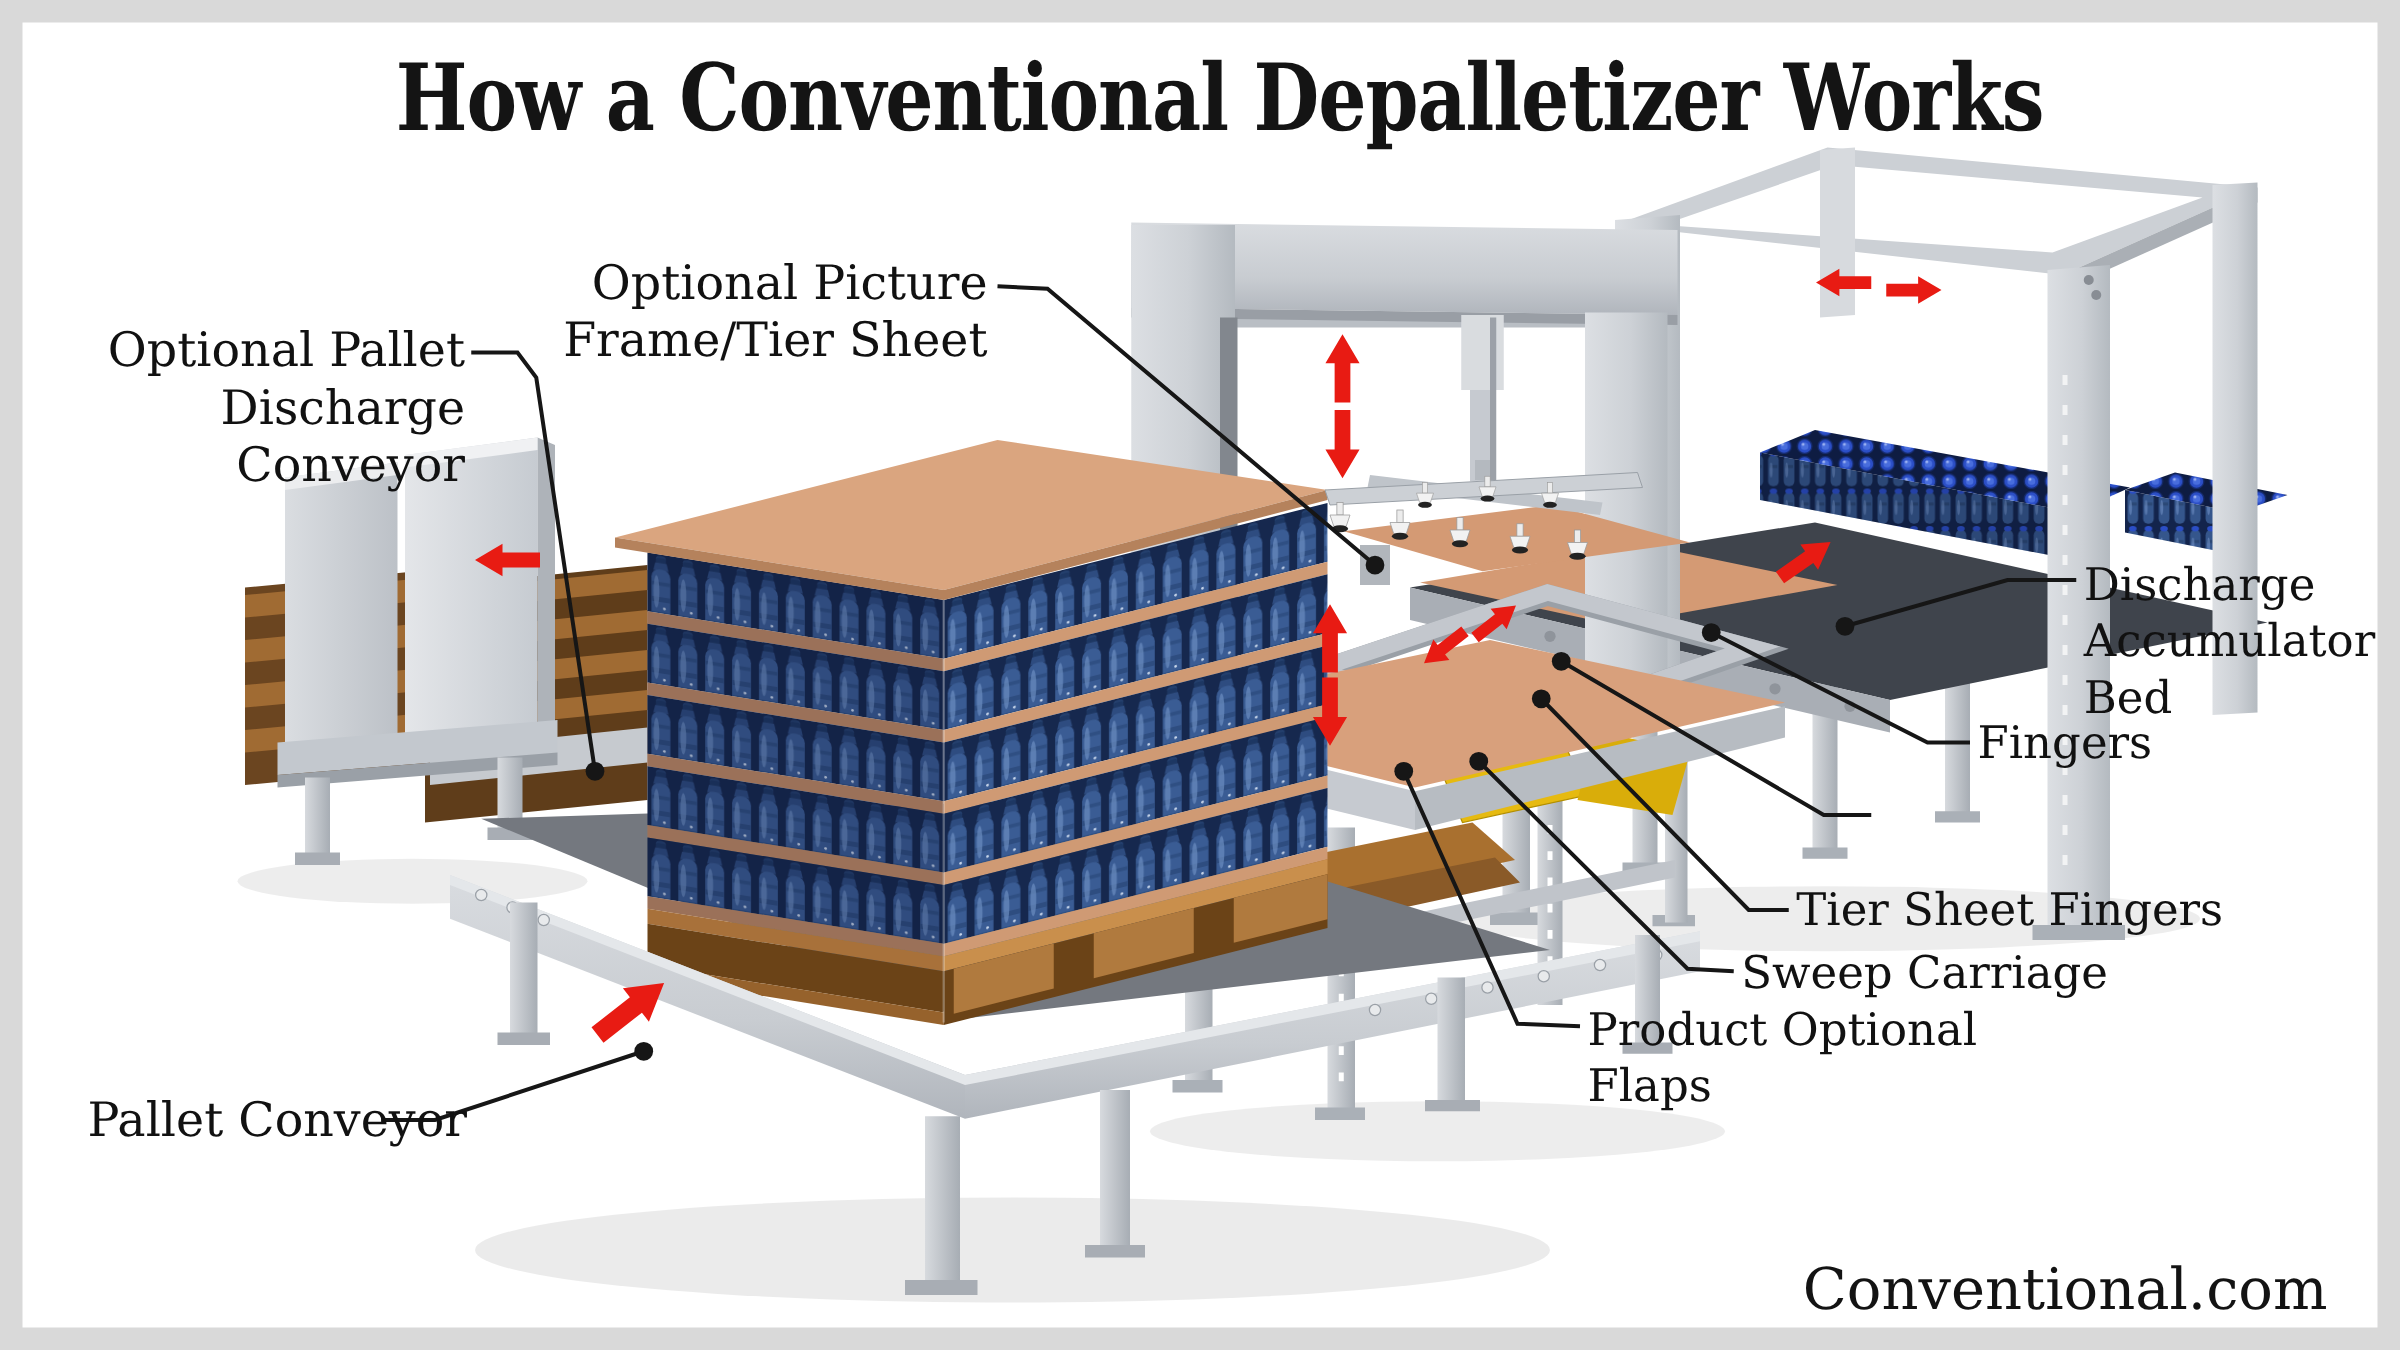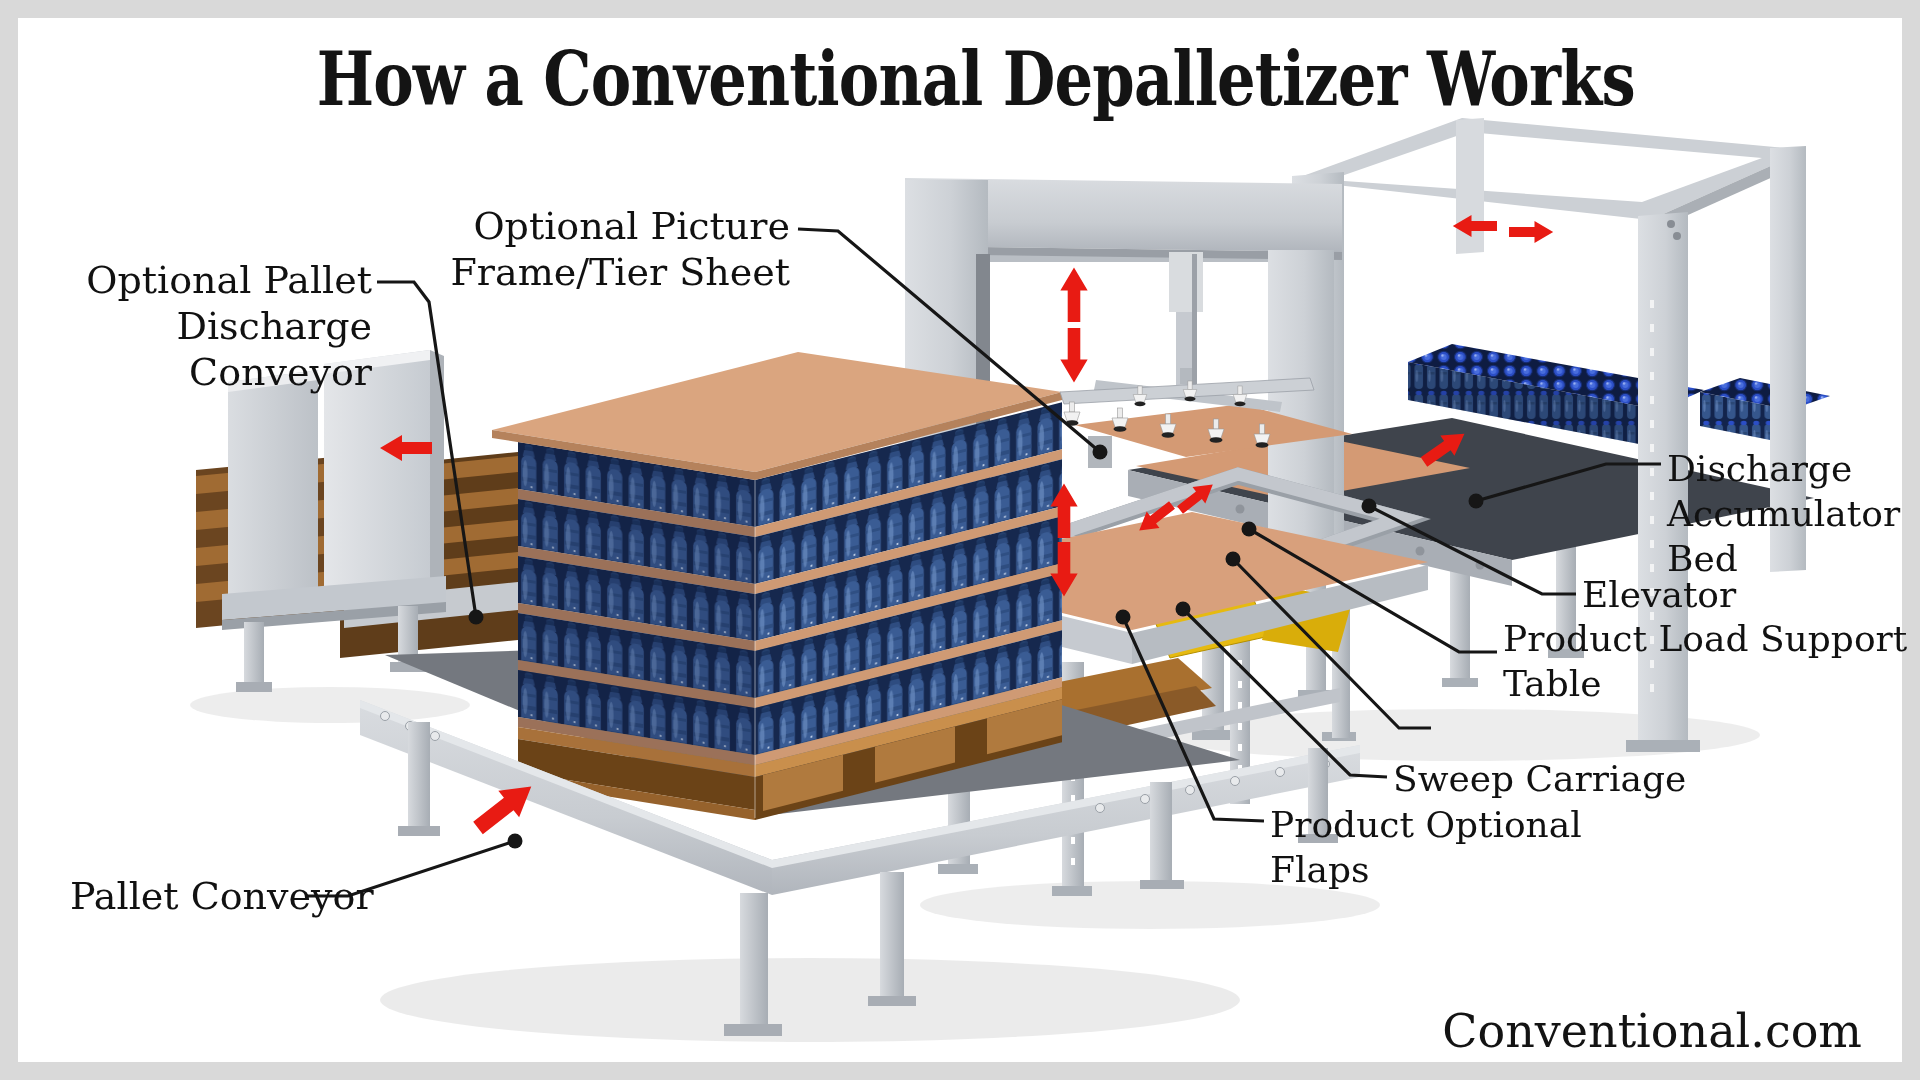--- a/index.html
+++ b/index.html
@@ -364,21 +364,20 @@
   </div>
 
   <div class="lbl f38 lbl-opf">Optional Picture
 Frame/Tier Sheet</div>
   <div class="lbl f38 lbl-opd">Optional Pallet
 Discharge Conveyor</div>
   <div class="lbl f38 lbl-pc">Pallet Conveyor</div>
   <div class="lbl f36 lbl-dab">Discharge
 Accumulator
 Bed</div>
-  <div class="lbl f36 lbl-elev">Elevator</div>
-  <div class="lbl f36 lbl-plst">Product Load Support
-Table</div>
+  <div class="lbl f36 lbl-elev">Fingers</div>
+  <div class="lbl f36 lbl-tsf">Tier Sheet Fingers</div>
   <div class="lbl f36 lbl-sc">Sweep Carriage</div>
   <div class="lbl f36 lbl-pcf">Product Optional
 Flaps</div>
 
   <div class="watermark">Conventional.com</div>
 </div>
 
 </body></html>

